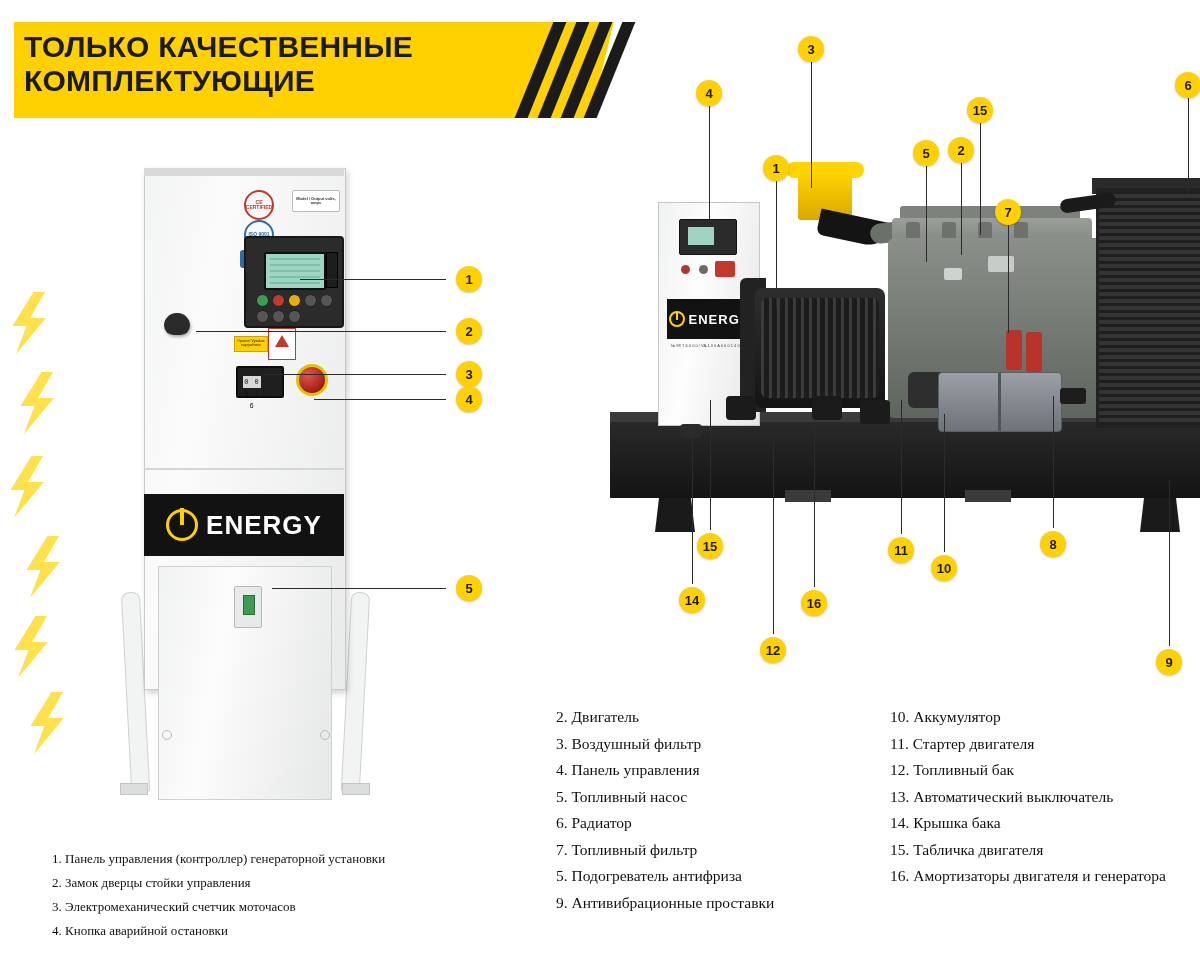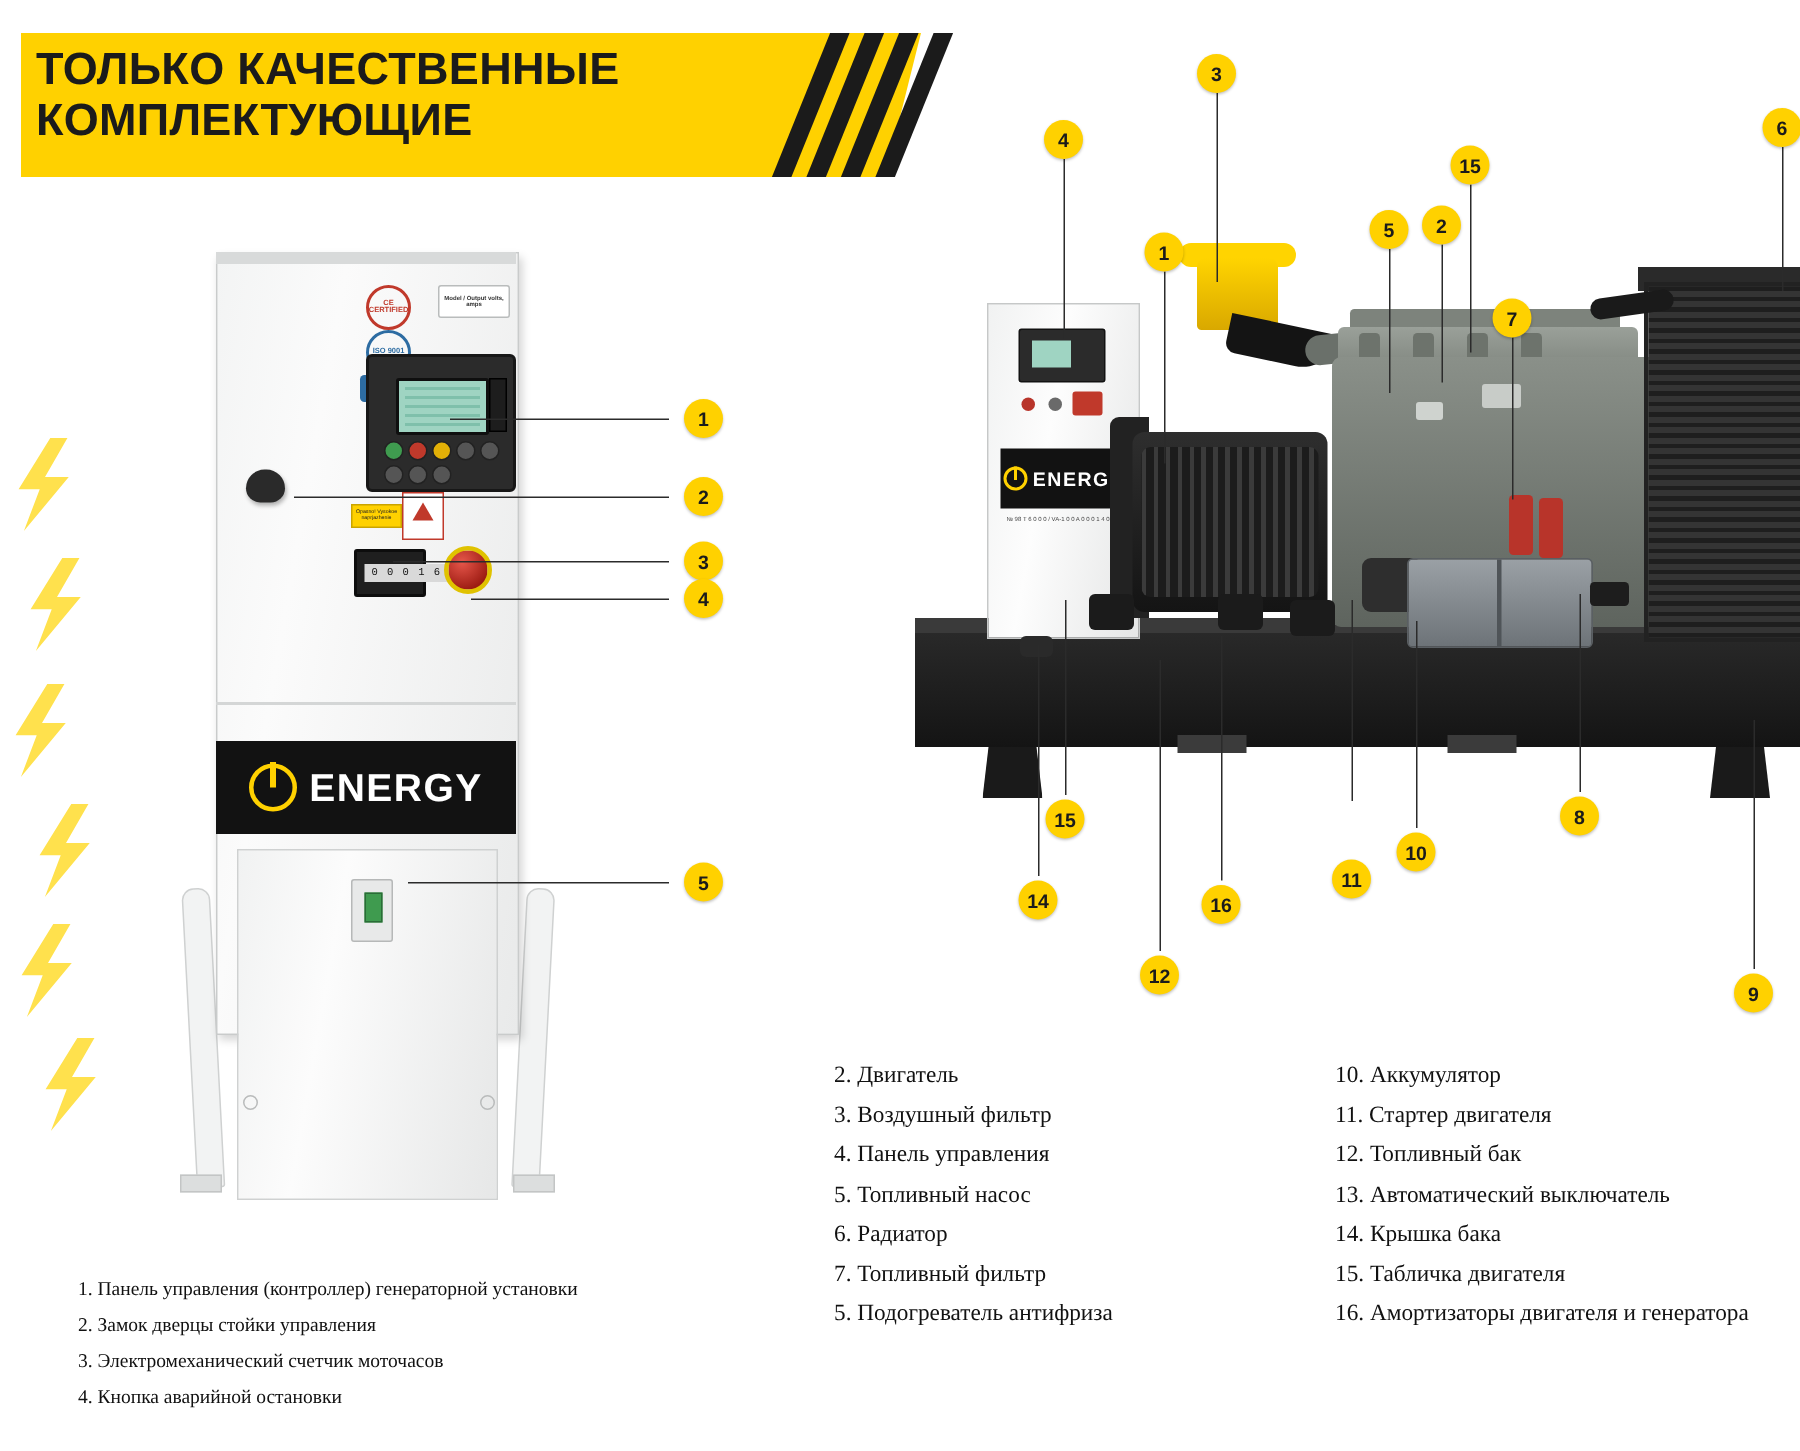--- a/index.html
+++ b/index.html
@@ -150,21 +150,21 @@
   }
   .yellow-sticker {
     position:absolute; left:138px; top:168px; width:34px; height:16px; background:#FFD100; border:1px solid #caa400;
     font-size:3.5px; color:#222; font-family:"Liberation Sans",sans-serif; text-align:center; line-height:1.2; padding-top:2px; box-sizing:border-box;
   }
   .hour-meter {
     position:absolute; left:140px; top:198px; width:44px; height:28px;
     background:#1f1f1f; border:2px solid #0d0d0d; border-radius:2px;
   }
   .hour-meter .digits {
-    position:absolute; left:5px; top:8px; width:56px; height:12px; background:#d9d9d9;
+    position:absolute; left:5px; top:8px; width:18px; height:12px; background:#d9d9d9;
     font-family:"Liberation Mono", monospace; font-size:7px; color:#111; text-align:center; line-height:12px; letter-spacing:1px;
   }
   .estop {
     position:absolute; left:200px; top:196px; width:32px; height:32px; border-radius:50%;
     background: radial-gradient(circle at 35% 30%, #e6564a, #9c1b12 75%);
     border:3px solid #e0c200; box-sizing:border-box;
   }
 
   .logo-band {
     position:absolute; left:48px; top:326px; width:200px; height:62px; background:#121212;
@@ -477,37 +477,38 @@
 
 <div class="badge" style="left:798px;  top:36px;">3</div>
 <div class="badge" style="left:1175px; top:72px;">6</div>
 <div class="badge" style="left:696px;  top:80px;">4</div>
 <div class="badge" style="left:967px;  top:97px;">15</div>
 <div class="badge" style="left:763px;  top:155px;">1</div>
 <div class="badge" style="left:913px;  top:140px;">5</div>
 <div class="badge" style="left:948px;  top:137px;">2</div>
 <div class="badge" style="left:995px;  top:199px;">7</div>
 <div class="badge" style="left:697px;  top:533px;">15</div>
-<div class="badge" style="left:888px;  top:537px;margin-top:36px;">11</div>
+<div class="badge" style="left:888px;  top:537px;">11</div>
 <div class="badge" style="left:931px;  top:555px;">10</div>
 <div class="badge" style="left:1040px; top:531px;">8</div>
 <div class="badge" style="left:679px;  top:587px;">14</div>
 <div class="badge" style="left:801px;  top:590px;">16</div>
 <div class="badge" style="left:760px;  top:637px;">12</div>
 <div class="badge" style="left:1156px; top:649px;">9</div>
 
 <div class="legend-col legend-left">
   <ol>
     <li>2. Двигатель</li>
     <li>3. Воздушный фильтр</li>
     <li>4. Панель управления</li>
     <li>5. Топливный насос</li>
     <li>6. Радиатор</li>
     <li>7. Топливный фильтр</li>
     <li>5. Подогреватель антифриза</li>
+    <li>9. Антивибрационные проставки</li>
   </ol>
 </div>
 
 <div class="legend-col legend-right">
   <ol>
     <li>10. Аккумулятор</li>
     <li>11. Стартер двигателя</li>
     <li>12. Топливный бак</li>
     <li>13. Автоматический  выключатель</li>
     <li>14. Крышка бака</li>

